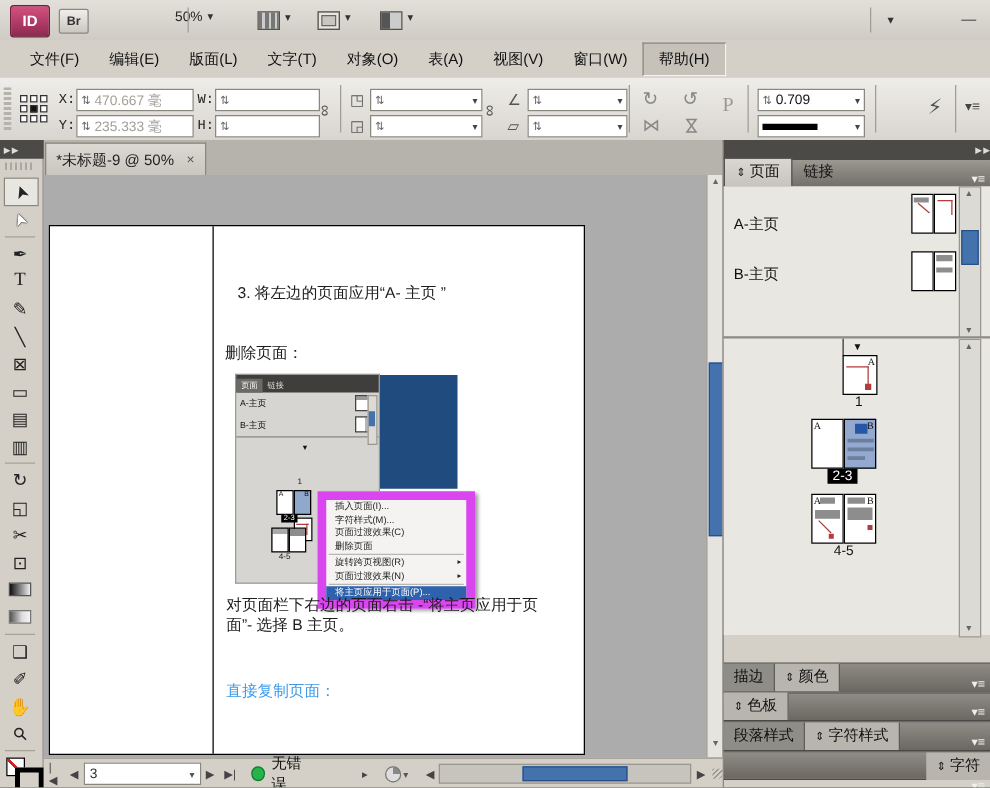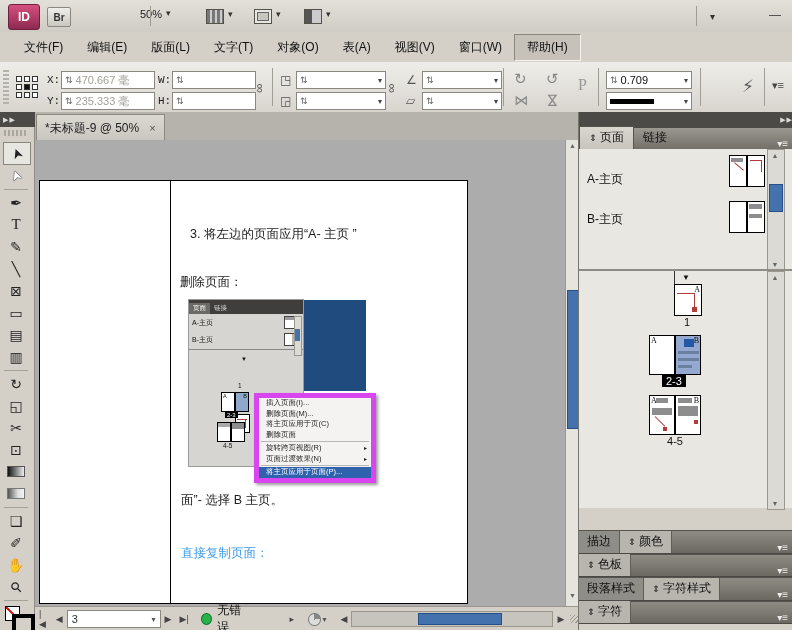--- a/index.html
+++ b/index.html
@@ -65,21 +65,21 @@
   .vscroll{left:530px;top:0;width:13px;height:466px;background:#e6e4df;border-left:1px solid #9a978f;}
   .vthumb{left:1px;width:11px;background:#4472ad;border:1px solid #27508a;}
   .scrollarrow{font-size:7px;color:#666;text-align:center;width:13px;}
   
   .mini{background:#d7d5d1;border:1px solid #9a9a9a;font-size:7px;}
   .minihead{background:#3f3e3c;height:14px;display:flex;align-items:flex-end;color:#ddd;}
   .minitab{padding:1px 4px;font-size:6.5px;}
   .minitab.on{background:#6c6a66;color:#fff;}
   .minirow{display:flex;align-items:center;padding:2px 3px;color:#111;font-size:7px;}
   .minithumb{width:14px;height:11px;background:#fff;border:1px solid #444;margin-left:auto;}
-  .ctxmenu{background:#f4f3f1;border:5px solid #d946ef;box-shadow:2px 2px 3px rgba(0,0,0,.4);font-size:7.5px;color:#222;}
+  .ctxmenu{background:#f4f3f1;border:7px solid #d946ef;box-shadow:2px 2px 3px rgba(0,0,0,.4);font-size:7.5px;color:#222;}
   .ctxitem{padding:1px 4px 1px 7px;line-height:8.5px;white-space:nowrap;display:flex;}
   .ctxitem .ar{margin-left:auto;font-size:6px;}
   .ctxitem.hl{background:#2f62ad;color:#fff;}
   .ctxsep{height:1px;background:#b9b7b3;margin:1px 2px;}
   
   .dock{left:578px;top:112px;width:214px;height:518px;background:#d4d0c8;border-left:1px solid #77746e;}
   .dockhead{left:0;top:0;width:214px;height:16px;background:#4c4a47;color:#ddd;font-size:7px;display:flex;align-items:center;justify-content:flex-end;padding-right:6px;letter-spacing:1px;}
   .ptabbar{left:0;top:16px;width:214px;height:21px;background:linear-gradient(#9b9892,#737069);border-bottom:1px solid #55534e;display:flex;align-items:flex-end;}
   .ptab{padding:2px 9px 3px;font-size:12px;color:#111;}
   .ptab.on{background:linear-gradient(#dad7d1,#c7c4bd);border:1px solid #55534e;border-bottom:none;}
@@ -355,43 +355,44 @@
         </div>
       </div>
 
       <div class="abs" style="left:264px;top:119px;width:62px;height:91px;background:#1f4b7e;"></div>
 
       <div class="abs ctxmenu" style="left:214px;top:212px;width:112px;">
         <div class="ctxitem">
             <span>插入页面(I)...</span>
           </div>
         <div class="ctxitem">
-            <span>删除页面(M)...</span>
+            <span>字符样式(M)...</span>
           </div>
         <div class="ctxitem">
-            <span>将主页应用于页(C)</span>
+            <span>页面过渡效果(C)</span>
           </div>
         <div class="ctxitem">
             <span>删除页面</span>
           </div>
         <div class="ctxsep"></div>
         <div class="ctxitem">
             <span>旋转跨页视图(R)</span>
             <span class="ar">▸</span>
           </div>
         <div class="ctxitem">
             <span>页面过渡效果(N)</span>
             <span class="ar">▸</span>
           </div>
         <div class="ctxsep"></div>
         <div class="ctxitem hl">
             <span>将主页应用于页面(P)...</span>
           </div>
       </div>
 
+      <div class="abs doctext" style="left:141px;top:295px;">对页面栏下右边的页面右击 -“将主页应用于页</div>
       <div class="abs doctext" style="left:141px;top:311px;">面”- 选择 B 主页。</div>
       <div class="abs doctext bluelink" style="left:141px;top:364px;">直接复制页面：</div>
     </div>
 
     <div class="abs vscroll">
       <div class="abs scrollarrow" style="top:2px;">▲</div>
       <div class="abs vthumb" style="top:150px;height:137px;"></div>
       <div class="abs scrollarrow" style="top:452px;">▼</div>
     </div>
   </div>
@@ -490,21 +491,21 @@
     </div>
     <div class="abs grouphead" style="left:0;top:442px;width:214px;height:21px;">
       <span class="gtab lt"><span style="font-size:9px;">⇕</span> <span>色板</span></span>
       <span class="pmenu">▾≡</span>
     </div>
     <div class="abs grouphead" style="left:0;top:465px;width:214px;height:22px;">
       <span class="gtab">段落样式</span>
       <span class="gtab lt"><span style="font-size:9px;">⇕</span> <span>字符样式</span></span>
       <span class="pmenu">▾≡</span>
     </div>
-    <div class="abs grouphead" style="left:0;top:489px;width:214px;height:21px;">
+    <div class="abs grouphead" style="left:0;top:489px;width:214px;height:21px;flex-direction:column;">
       <span class="gtab lt"><span style="font-size:9px;">⇕</span> <span>字符</span></span>
       <span class="pmenu">▾≡</span>
     </div>
   </div>
 
   <div class="abs statusbar">
     <span class="navg">|◀</span>
     <span class="navg">◀</span>
     <span class="pagefld">
       <span>3</span>

